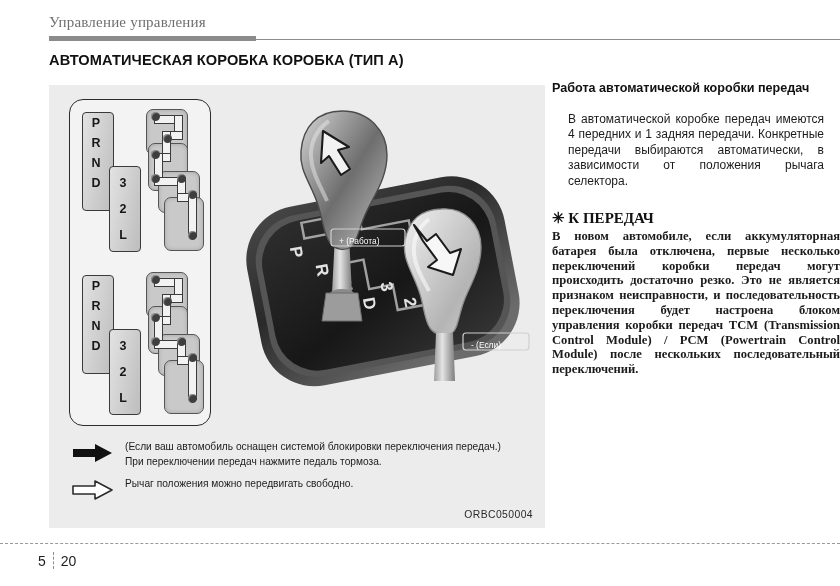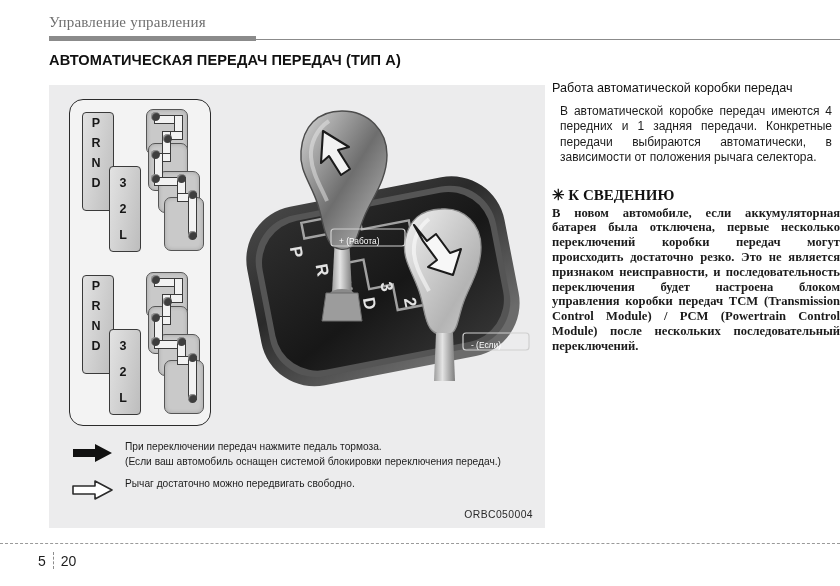--- a/index.html
+++ b/index.html
@@ -176,31 +176,31 @@
 
   
   .text-col {
     position: absolute;
     left: 552px;
     top: 80px;
     width: 288px;
   }
   .sub-head {
     font-size: 12.6px;
-    font-weight: normal;
+    font-weight: bold;
     line-height: 16px;
     color: #111;
     margin: 0 0 5px 0;
   }
   .body-par {
     font-size: 12px;
     line-height: 15.4px;
     color: #1b1b1b;
     text-align: justify;
-    margin: 8px;
+    margin: 16px;
   }
   .notice-head {
     margin: 20px 0 2px 0;
     font-family: "Liberation Serif", serif;
     font-size: 15px;
     font-weight: bold;
     color: #121212;
   }
   .notice-body {
     font-family: "Liberation Serif", serif;
@@ -237,21 +237,21 @@
     border-left: 1.2px dashed #8d8d8d;
   }
 </style>
 </head>
 <body>
 
 <div class="running-head">Управление управления</div>
 <div class="head-rule-thick"></div>
 <div class="head-rule-thin"></div>
 
-<div class="section-title">АВТОМАТИЧЕСКАЯ ПЕРЕДАЧ ПЕРЕДАЧ (ТИП A)</div>
+<div class="section-title">АВТОМАТИЧЕСКАЯ КОРОБКА КОРОБКА (ТИП A)</div>
 
 <div class="figure-panel">
 
   <div class="pattern-card">
 
     <div class="pattern-block">
       <div class="gate">
         <div class="gate-col-a"></div>
         <div class="gate-col-b"></div>
         <div class="gate-letters">
@@ -427,47 +427,47 @@
 
   <div class="notes">
 
     <div class="note-row">
       <div class="note-icon">
         <svg width="44" height="20" viewBox="0 0 44 20" xmlns="http://www.w3.org/2000/svg">
           <path d="M2 6 L24 6 L24 1 L41 10 L24 19 L24 14 L2 14 Z" fill="#111111"></path>
         </svg>
       </div>
       <div class="note-text">
+        <div>(Если ваш автомобиль оснащен системой блокировки переключения передач.)</div>
         <div>При переключении передач нажмите педаль тормоза.</div>
-        <div>(Если ваш автомобиль оснащен системой блокировки переключения передач.)</div>
       </div>
     </div>
 
     <div class="note-row">
       <div class="note-icon">
         <svg width="44" height="20" viewBox="0 0 44 20" xmlns="http://www.w3.org/2000/svg">
           <path d="M2 6 L24 6 L24 1 L41 10 L24 19 L24 14 L2 14 Z" fill="#ffffff" stroke="#2b2b2b" stroke-width="1.6" stroke-linejoin="round"></path>
         </svg>
       </div>
       <div class="note-text">
-        <div>Рычаг достаточно можно передвигать свободно.</div>
+        <div>Рычаг положения можно передвигать свободно.</div>
       </div>
     </div>
   </div>
 
   <div class="fig-code">ORBC050004</div>
 </div>
 
 <div class="text-col">
   <h2 class="sub-head">Работа автоматической коробки передач</h2>
   <p class="body-par">В автоматической коробке передач имеются 4 передних и 1 задняя передачи. Конкретные передачи выбираются автоматически, в зависимости от положения рычага селектора.</p>
 
   <div class="notice-head">
     <span>✳</span>
-    <span>К СВЕДЕНИЮ</span>
+    <span>К ПЕРЕДАЧ</span>
   </div>
   <p class="notice-body">В новом автомобиле, если аккумуляторная батарея была отключена, первые несколько переключений коробки передач могут происходить достаточно резко. Это не является признаком неисправности, и последовательность переключения будет настроена блоком управления коробки передач TCM (Transmission Control Module) / PCM (Powertrain Control Module) после нескольких последовательный переключений.</p>
 </div>
 
 <div class="foot-rule"></div>
 <div class="foot-num">
   <span>5</span>
   <span class="foot-sep"></span>
   <span>20</span>
 </div>

